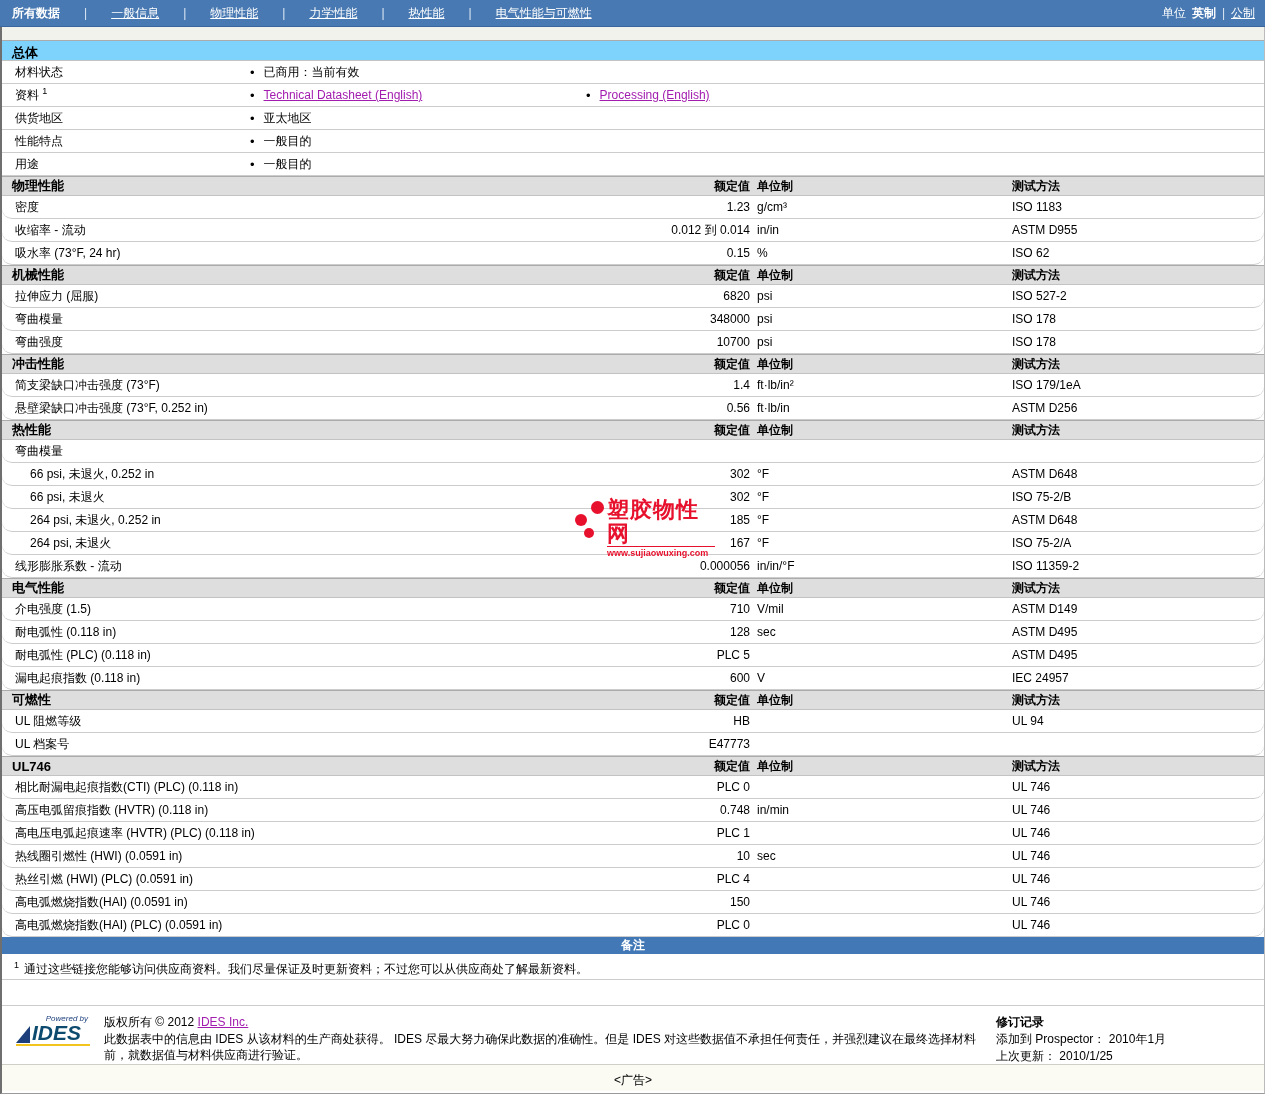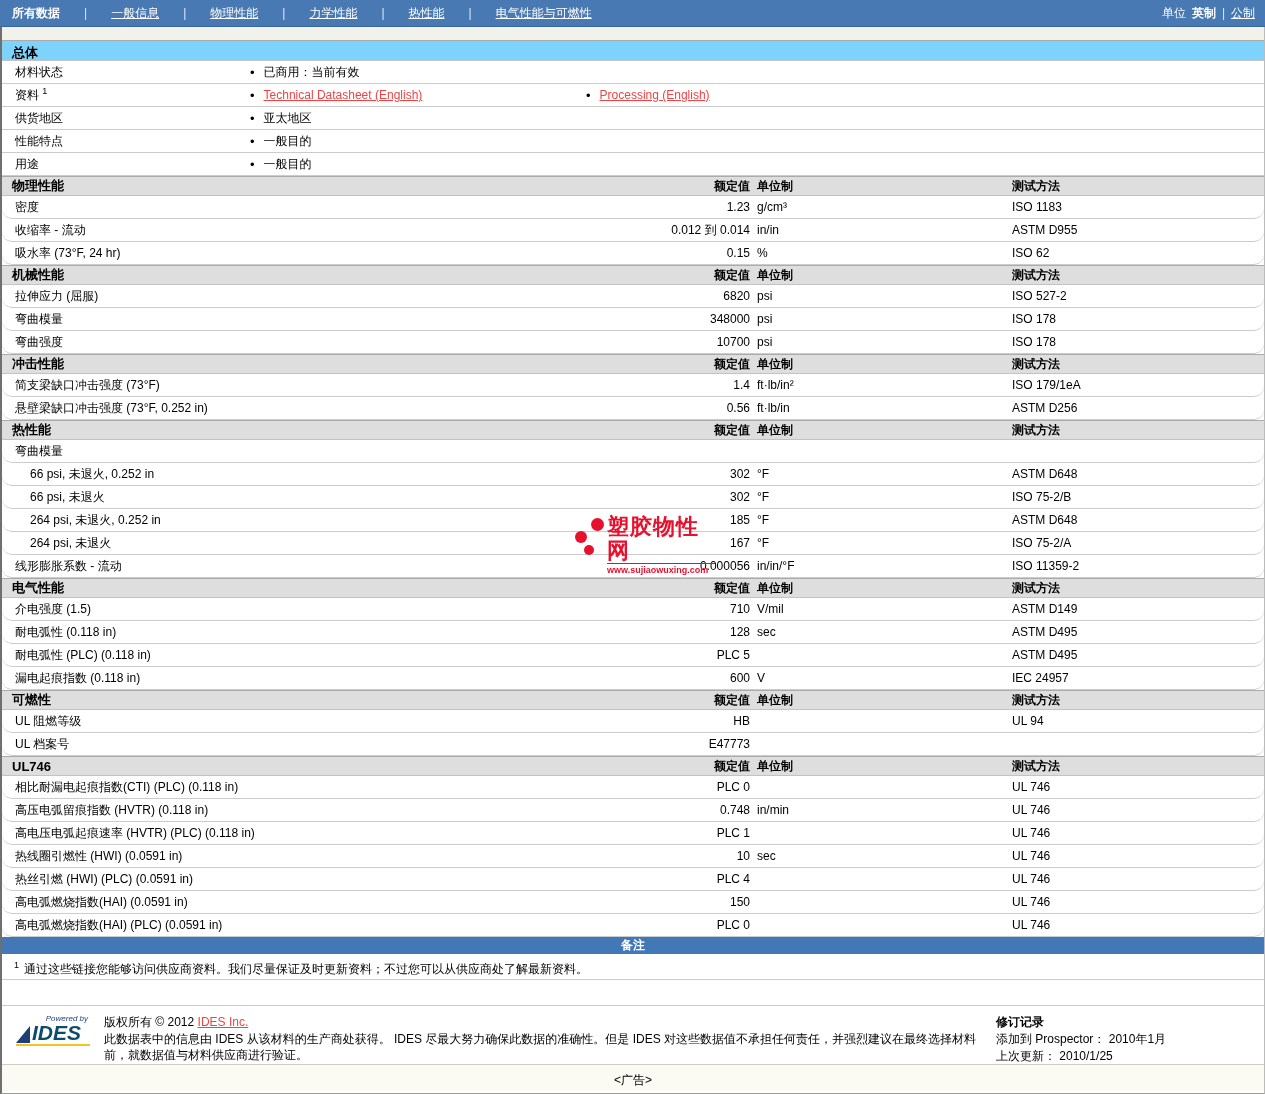--- a/index.html
+++ b/index.html
@@ -38,21 +38,21 @@
   }
   .psec .ptitle { font-size:13px; padding-left:10px; }
   
   .grow { display:flex; height:23px; border-bottom:1px solid #ccc; background:#fff; align-items:center; }
   .glabel { width:248px; padding-left:13px; }
   .gitems { display:flex; flex:1; }
   .gitem { width:336px; display:flex; align-items:center; }
   .gitem:last-child { width:auto; }
   .bullet { margin-right:9px; font-size:13px; }
   .gtext {}
-  .link { color:#ef4444; text-decoration:underline; cursor:pointer; }
+  .link { color:#a21caf; text-decoration:underline; cursor:pointer; }
   
   .prow { display:grid; grid-template-columns:615px 140px 252px 1fr;
           height:23px; border-bottom:1px solid #ccc; background:#fff; align-items:center;border-radius:10px; }
   .plabel { padding-left:13px; }
   .plabel.indent { padding-left:28px; }
   .pvalue { text-align:right; padding-right:7px; }
   .punit { text-align:left; padding-left:0; }
   .pmethod { padding-left:3px; }
   .psec .pvalue, .psec .punit, .psec .pmethod { font-weight:bold; }
   
@@ -70,21 +70,21 @@
   .logo-tri { width:0; height:0; border-bottom:17px solid #1c3f7c; border-left:14px solid transparent; margin-right:2px; }
   .logo-ides { font-size:21px; font-weight:bold; font-style:italic; color:#0c4a6e; letter-spacing:0px; line-height:20px; }
   .f-text { width:878px; line-height:16px; }
   .f-text .c-line { margin-bottom:1px; }
   .f-rev { flex:1; padding-left:14px; line-height:17px; }
   .f-rev .rev-title { font-weight:bold; }
   
   .ad-row { height:27px; background:#fbfbf4; border-top:1px solid #cfcfc8;
             text-align:center; padding-top:7px; }
   
-  .watermark { position:absolute; left:563px; top:488px; width:150px; pointer-events:none; }
+  .watermark { position:absolute; left:563px; top:471px; width:150px; pointer-events:none; }
   .wm-dots { position:absolute; left:6px; top:3px; width:36px; height:38px; }
   .wm-dots .dot { position:absolute; border-radius:50%; background:#e8112d; }
   .dot.d1 { width:13px; height:13px; left:20px; top:0; }
   .dot.d2 { width:12px; height:12px; left:4px;  top:13px; }
   .dot.d3 { width:10px; height:10px; left:13px; top:27px; }
   .wm-text { margin-left:42px; }
   .wm-name { color:#e8112d; font-size:22px; font-weight:bold; letter-spacing:1px; line-height:24px; }
   .wm-url  { color:#e8112d; font-size:9px; font-weight:bold; border-top:1px solid #e8112d; padding-top:1px; }
   sup { vertical-align:super; font-size:9px; }
 </style>

